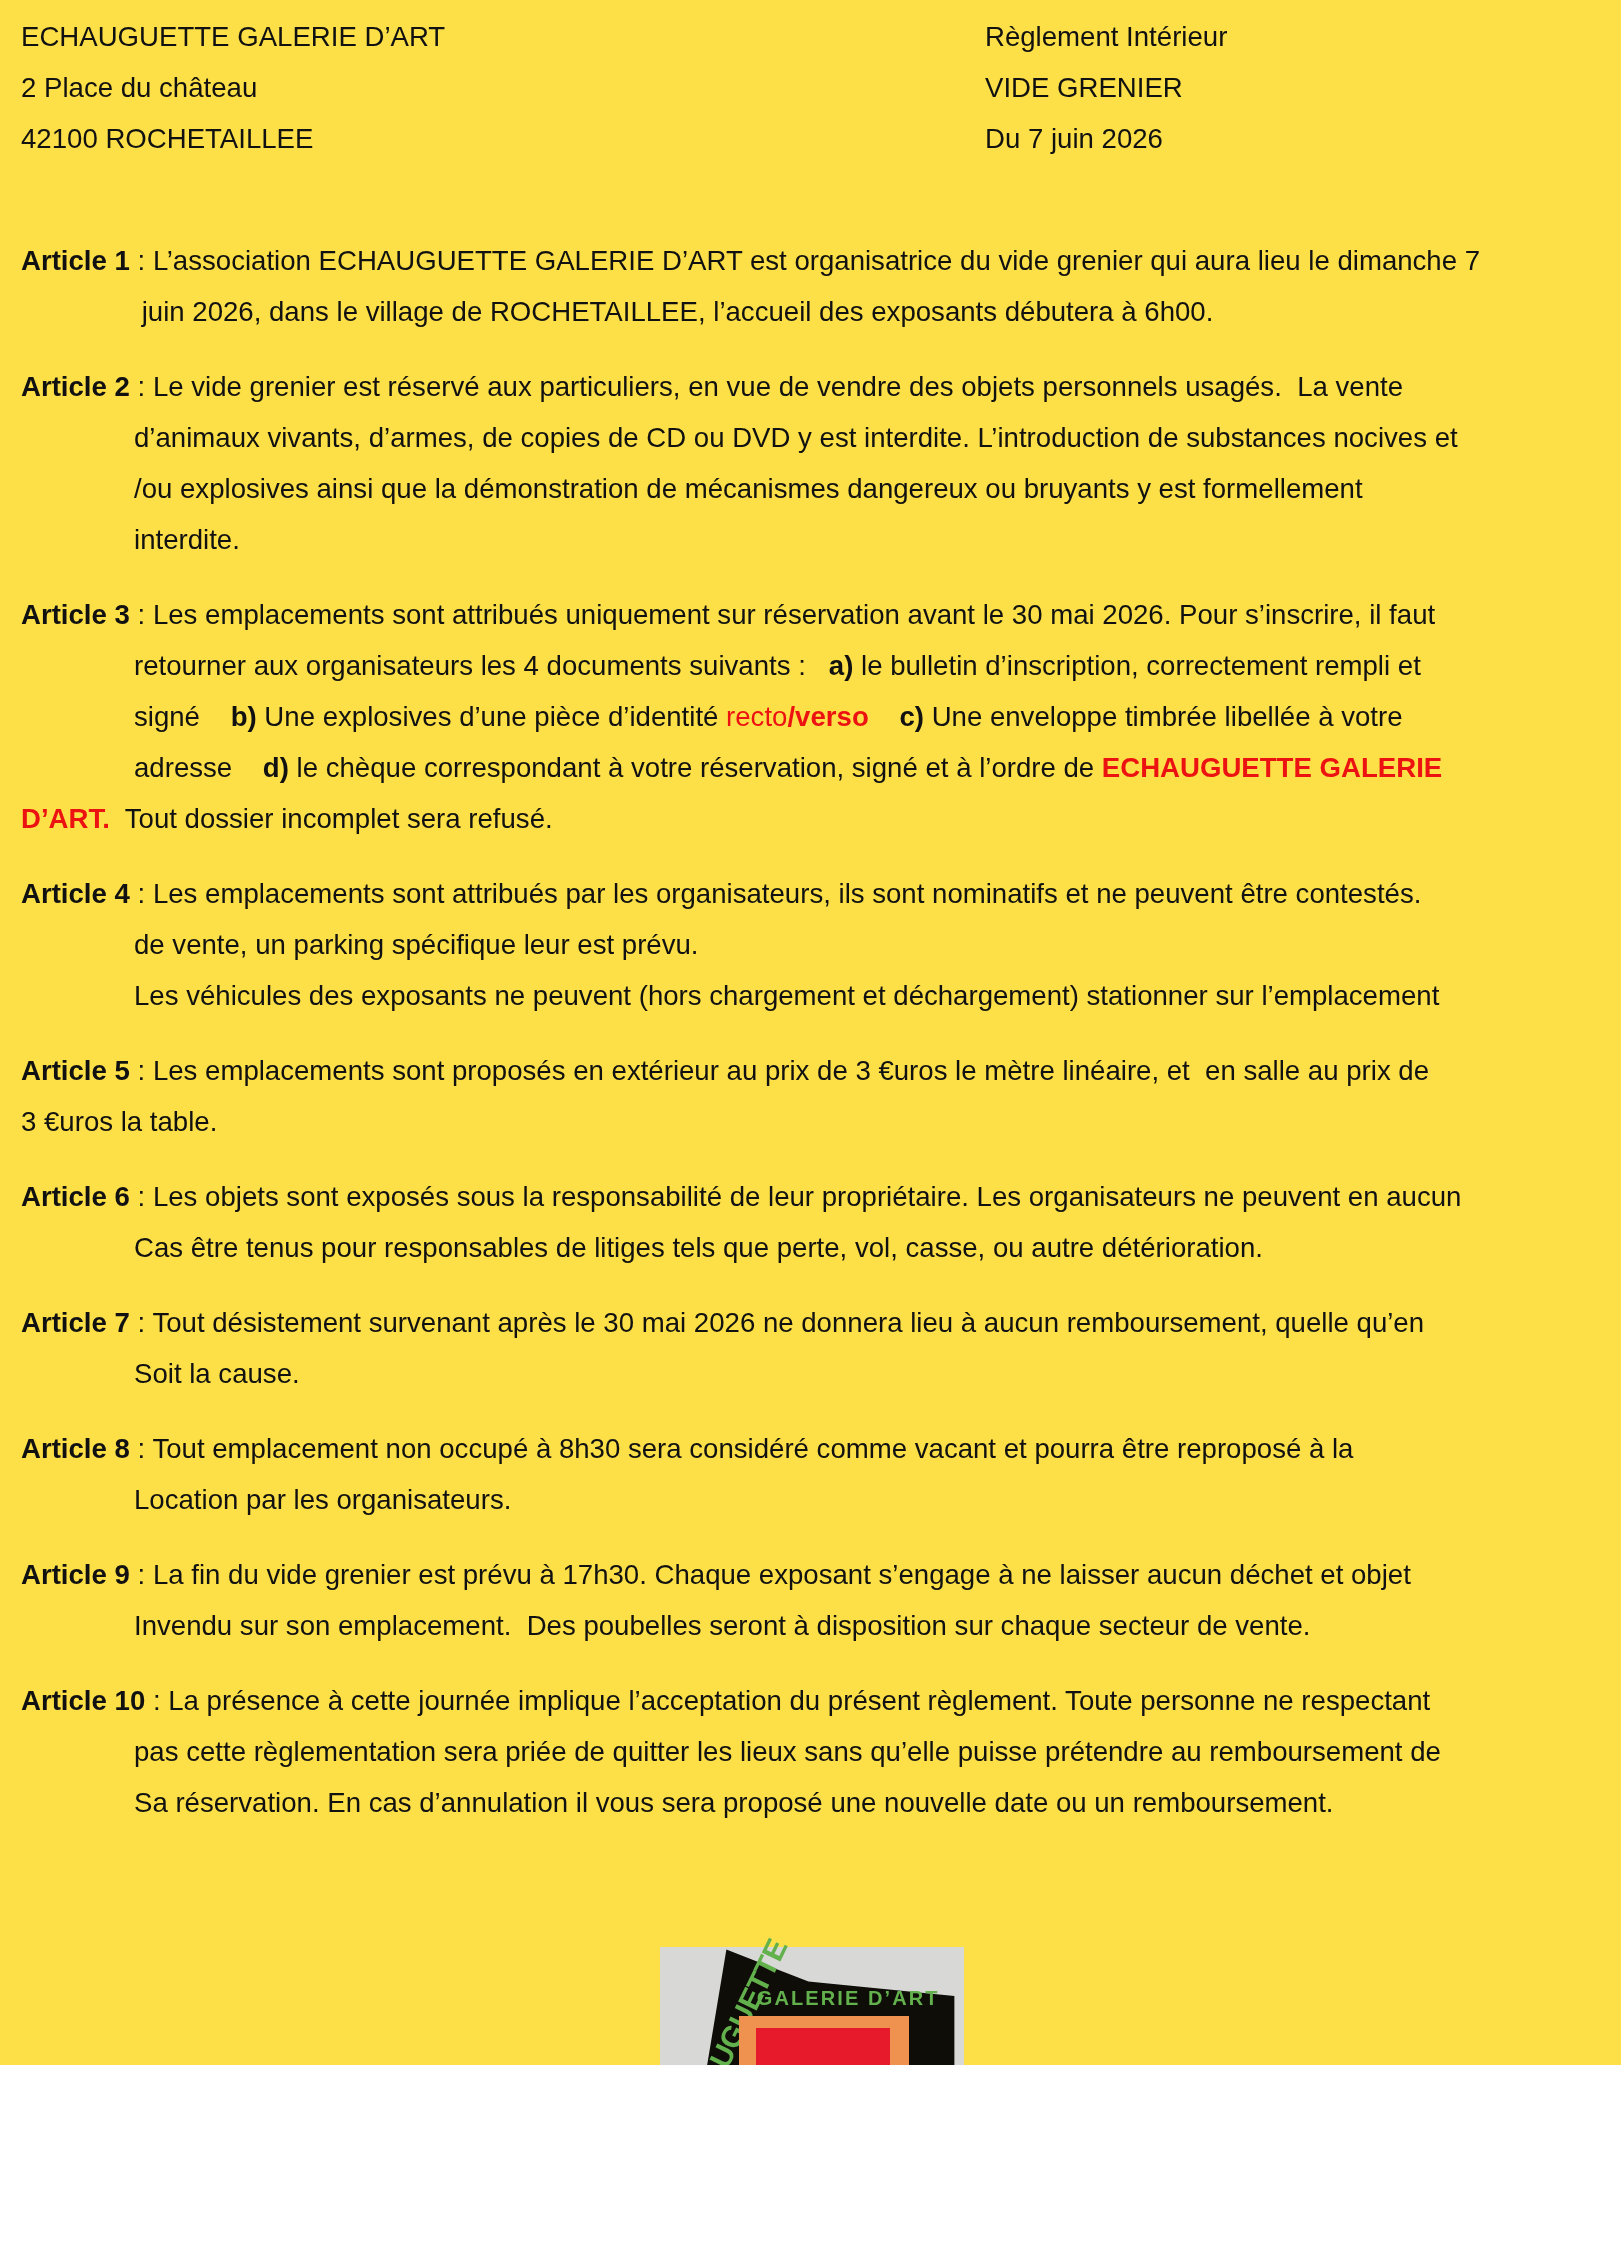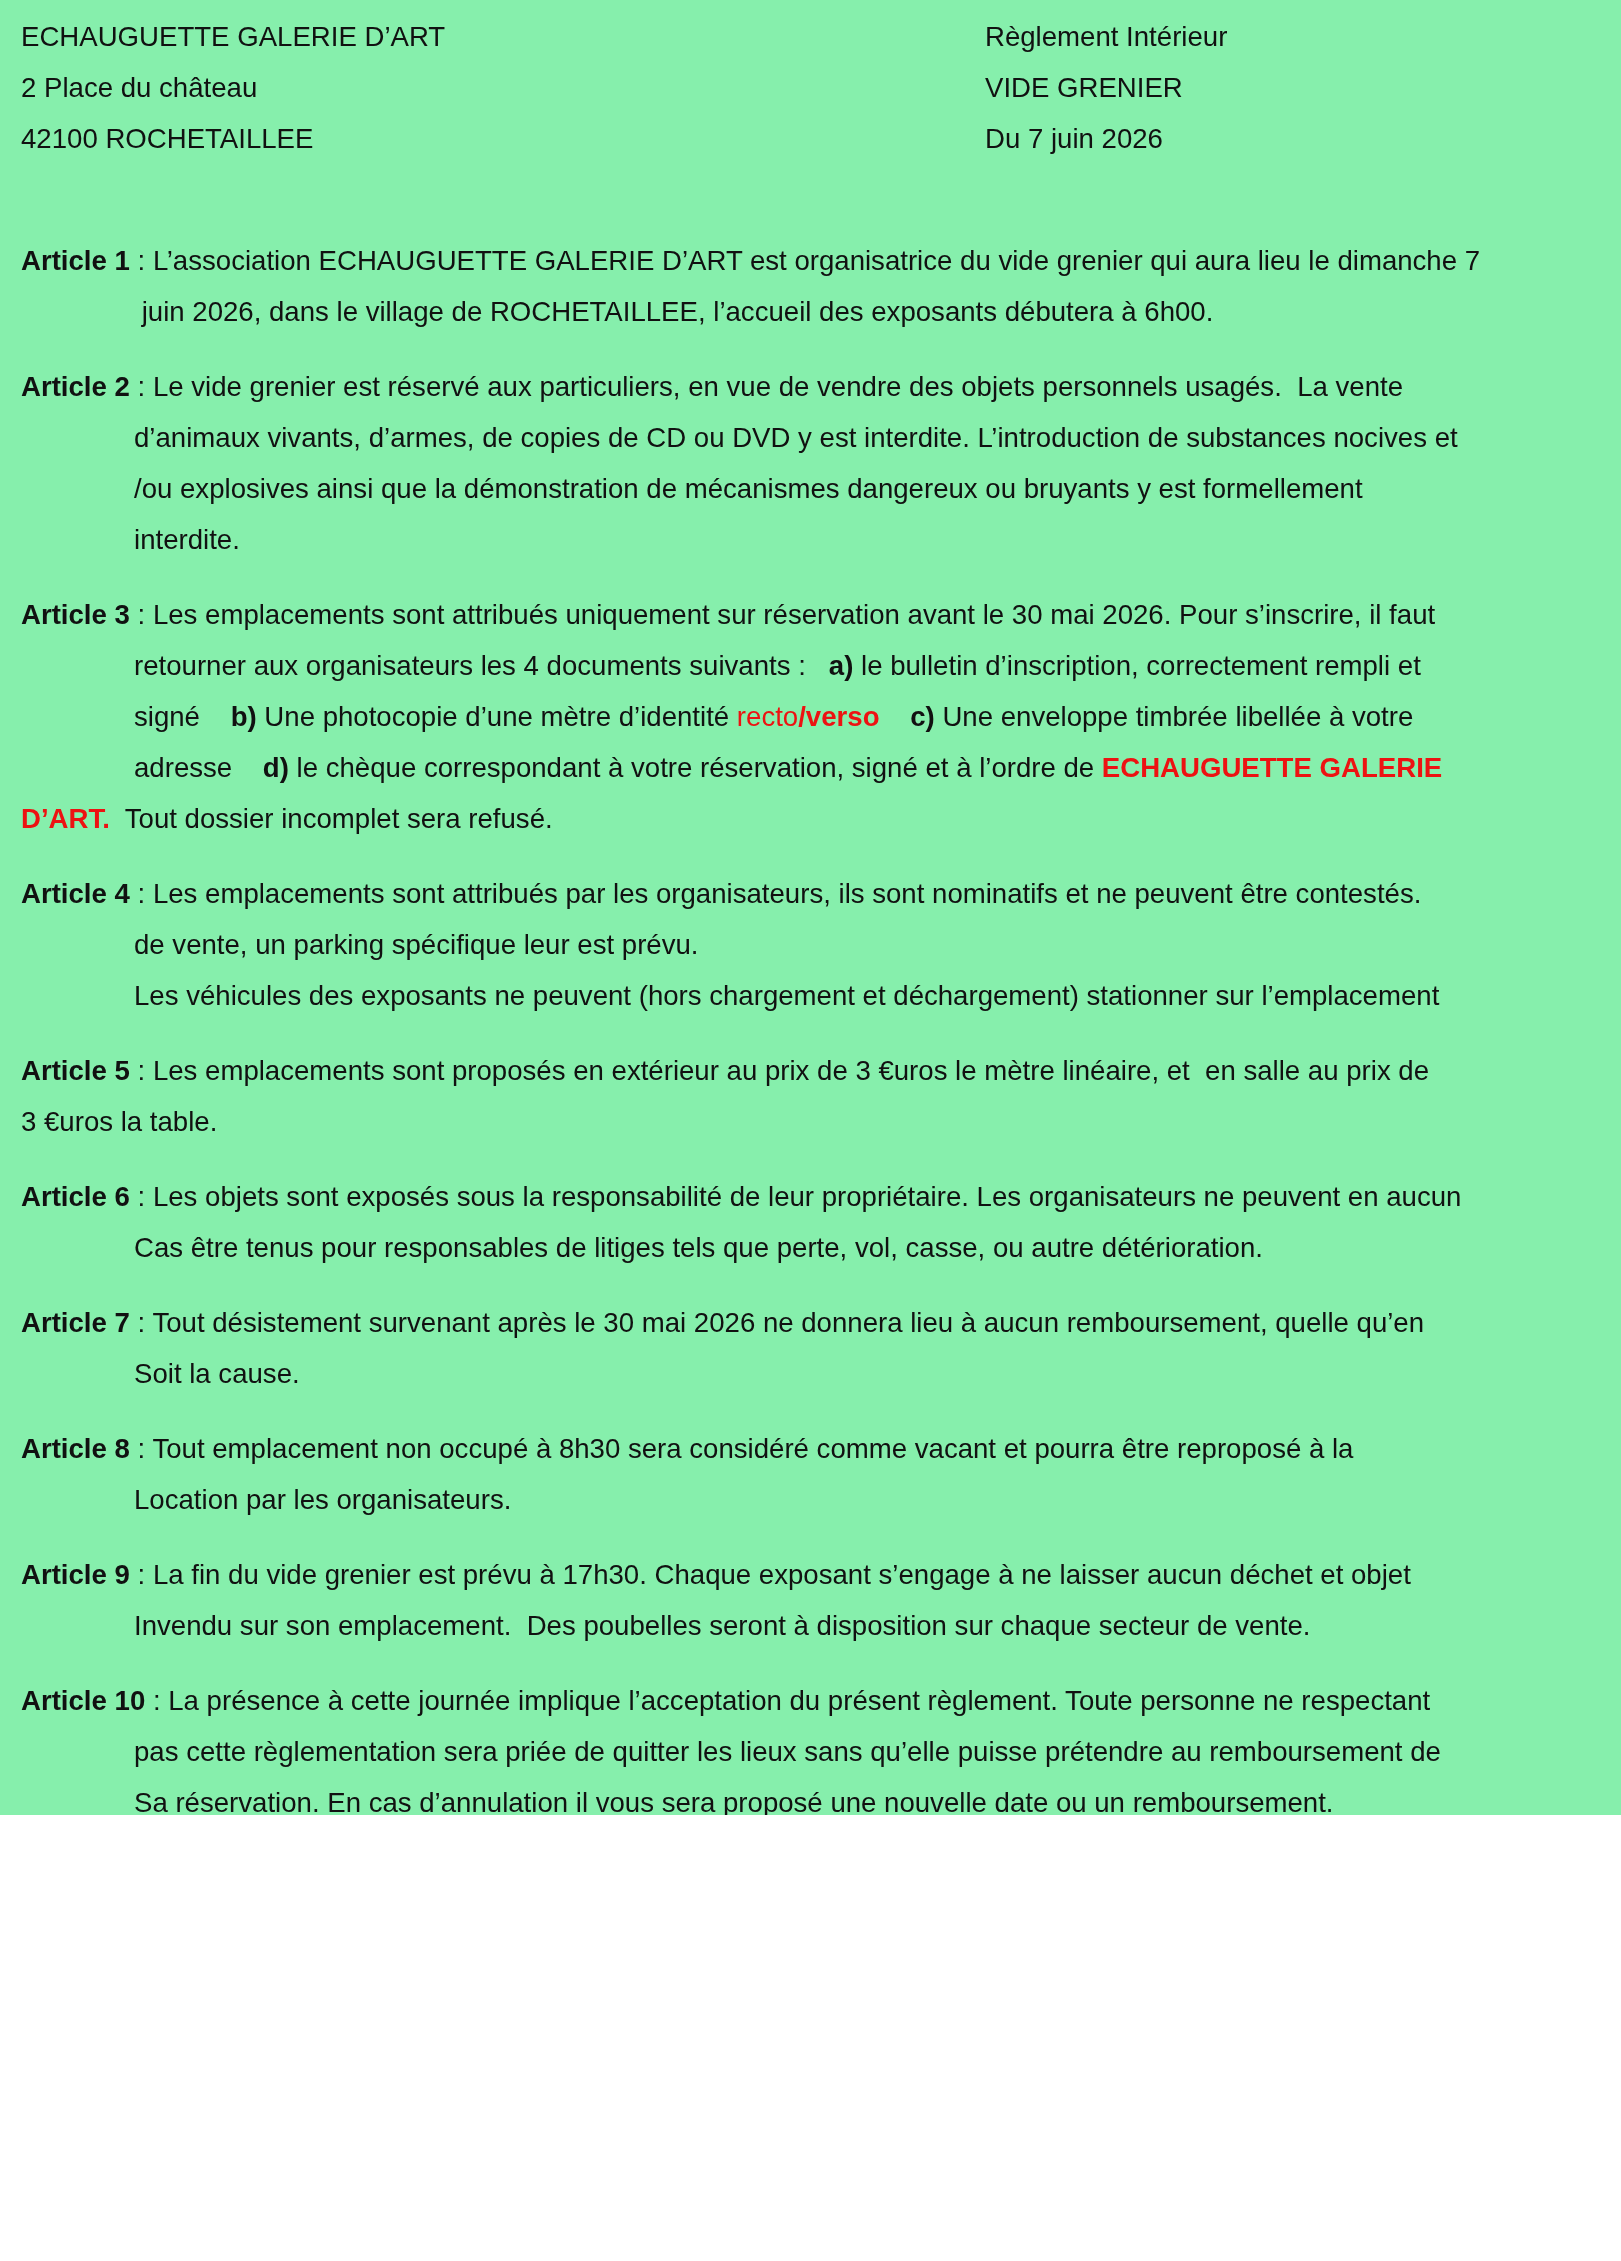--- a/index.html
+++ b/index.html
@@ -8,25 +8,25 @@
     --logo-bg:#d8d8d6;
     --logo-black:#0f0d08;
     --logo-green:#62b14d;
     --logo-orange:#f0924f;
     --logo-red:#e61a2b;
     --logo-inner-green:#84c379;
   }
   html,body{margin:0;padding:0;background:#ffffff;}
   .page{
     position:relative;
-    width:1622px;height:1815px;
+    width:1622px;height:2065px;
     box-sizing:border-box;
     padding:10.6px 20px 0 21px;
     overflow:hidden;
-    background:#86efac;
+    background:#fde047;
     color:var(--text);
     font-family:"Liberation Sans","DejaVu Sans",sans-serif;
     font-size:27.6px;
   }
   .header{position:relative;height:153px;}
   .header-line{height:51px;line-height:51px;white-space:pre;}
   .header-right{position:absolute;left:944px;top:0;margin-left:20px;}
   .articles{margin-top:71px;}
   .article{margin-bottom:24px;}
   .line{height:51px;line-height:51px;white-space:pre;}
@@ -99,21 +99,21 @@
       </div>
       <div class="article">
         <div class="line"><span class="b">Article 2</span><span> : Le vide grenier est réservé aux particuliers, en vue de vendre des objets personnels usagés.  La vente</span></div>
         <div class="line indent"><span>d’animaux vivants, d’armes, de copies de CD ou DVD y est interdite. L’introduction de substances nocives et</span></div>
         <div class="line indent"><span>/ou explosives ainsi que la démonstration de mécanismes dangereux ou bruyants y est formellement</span></div>
         <div class="line indent"><span>interdite.</span></div>
       </div>
       <div class="article">
         <div class="line"><span class="b">Article 3</span><span> : Les emplacements sont attribués uniquement sur réservation avant le 30 mai 2026. Pour s’inscrire, il faut</span></div>
         <div class="line indent"><span>retourner aux organisateurs les 4 documents suivants :   </span><span class="b">a)</span><span> le bulletin d’inscription, correctement rempli et</span></div>
-        <div class="line indent"><span>signé    </span><span class="b">b)</span><span> Une photocopie d’une mètre d’identité </span><span class="r">recto</span><span class="rb">/verso</span><span>    </span><span class="b">c)</span><span> Une enveloppe timbrée libellée à votre</span></div>
+        <div class="line indent"><span>signé    </span><span class="b">b)</span><span> Une explosives d’une pièce d’identité </span><span class="r">recto</span><span class="rb">/verso</span><span>    </span><span class="b">c)</span><span> Une enveloppe timbrée libellée à votre</span></div>
         <div class="line indent"><span>adresse    </span><span class="b">d)</span><span> le chèque correspondant à votre réservation, signé et à l’ordre de </span><span class="rb">ECHAUGUETTE GALERIE</span></div>
         <div class="line"><span class="rb">D’ART.</span><span>  Tout dossier incomplet sera refusé.</span></div>
       </div>
       <div class="article">
         <div class="line"><span class="b">Article 4</span><span> : Les emplacements sont attribués par les organisateurs, ils sont nominatifs et ne peuvent être contestés.</span></div>
         <div class="line indent"><span>de vente, un parking spécifique leur est prévu.</span></div>
         <div class="line indent"><span>Les véhicules des exposants ne peuvent (hors chargement et déchargement) stationner sur l’emplacement</span></div>
       </div>
       <div class="article">
         <div class="line"><span class="b">Article 5</span><span> : Les emplacements sont proposés en extérieur au prix de 3 €uros le mètre linéaire, et  en salle au prix de</span></div>

